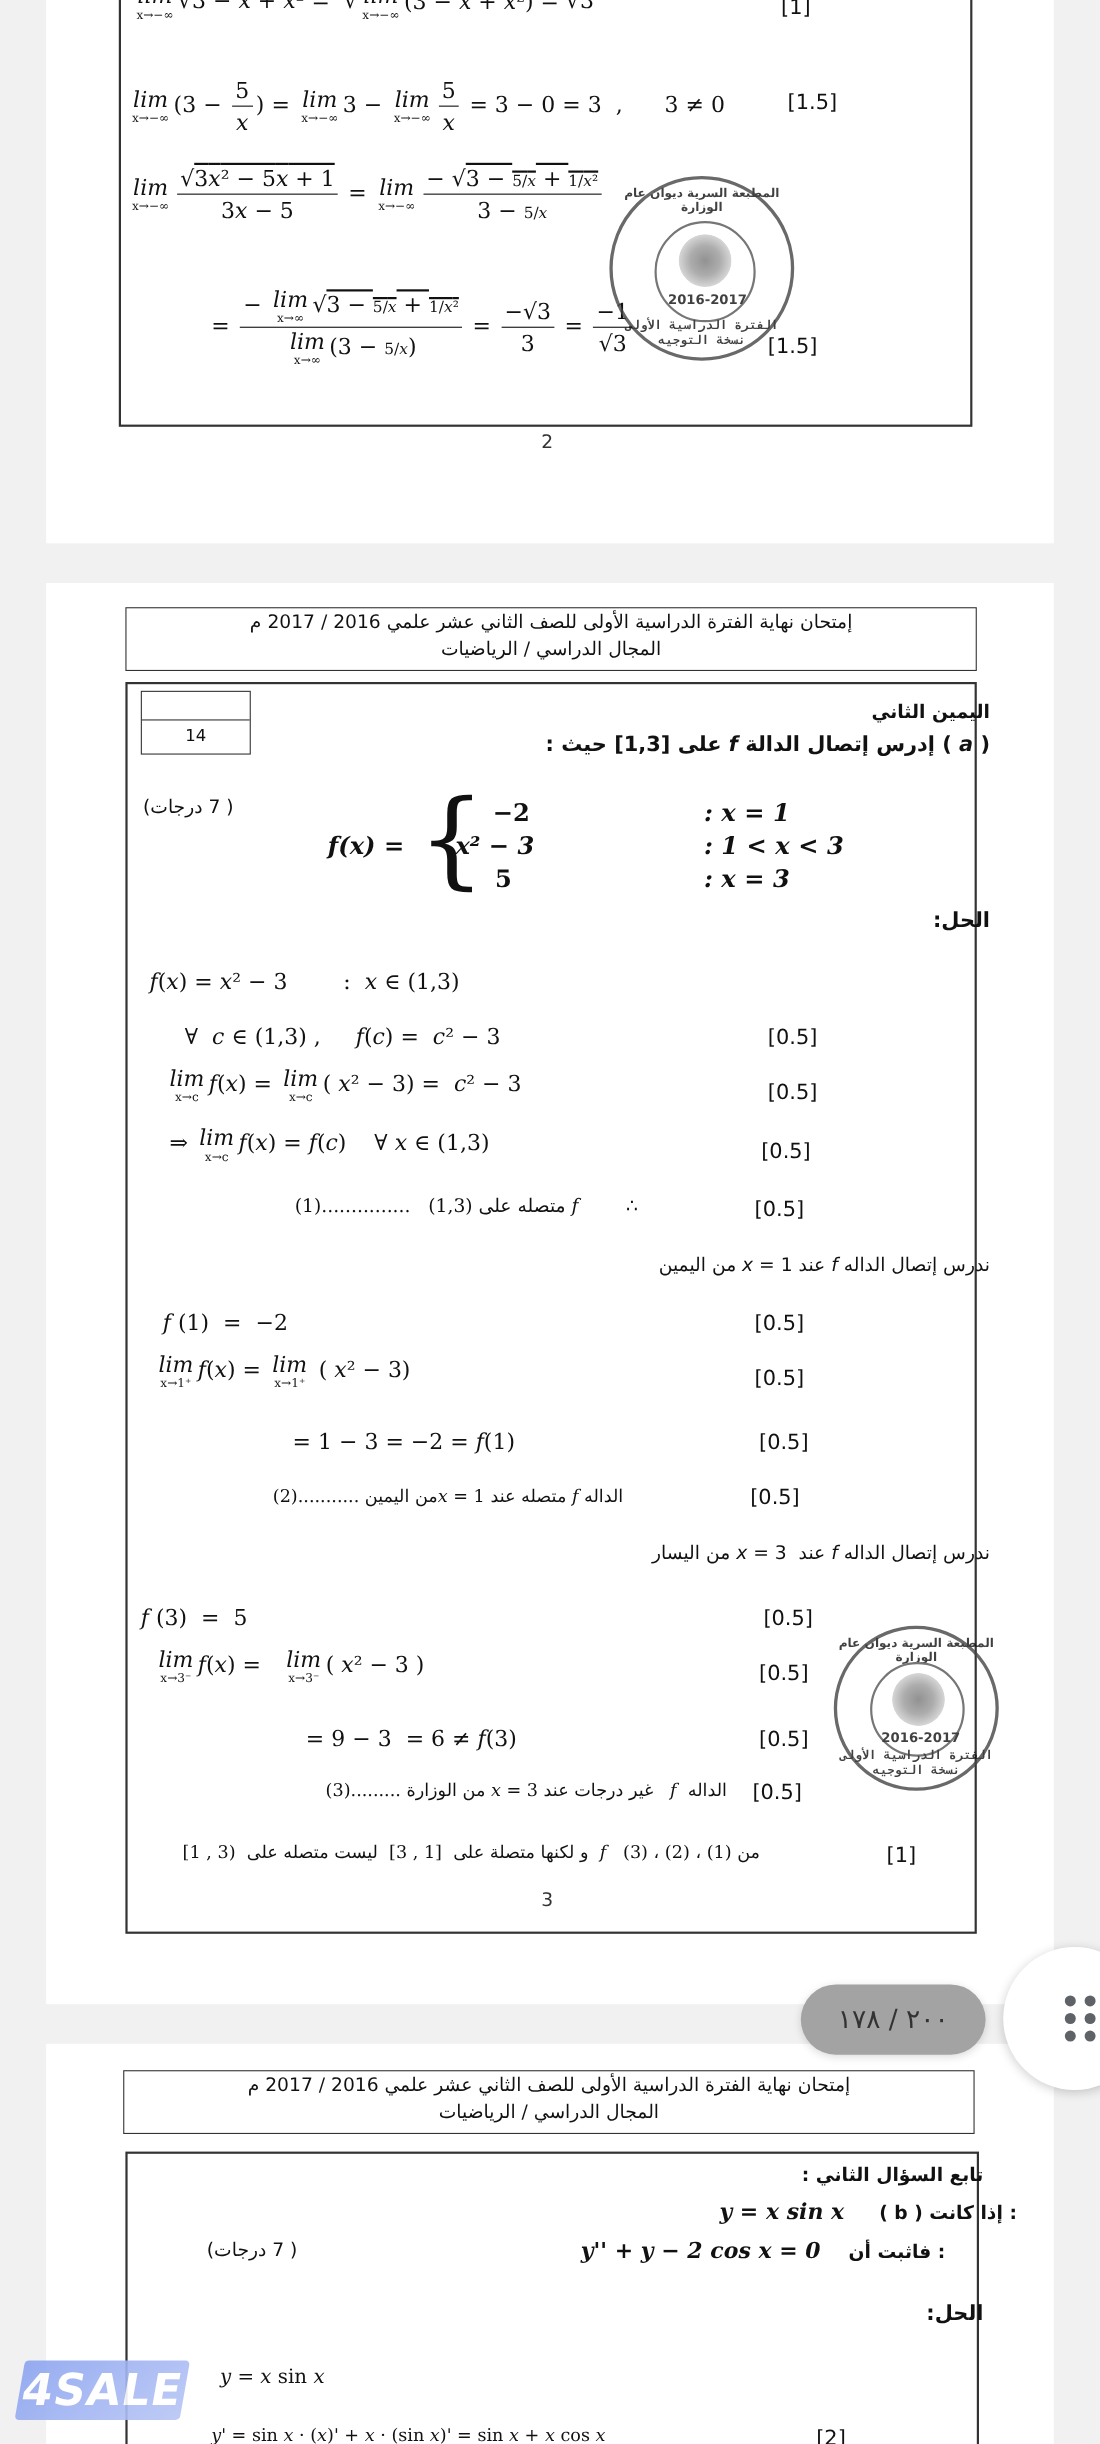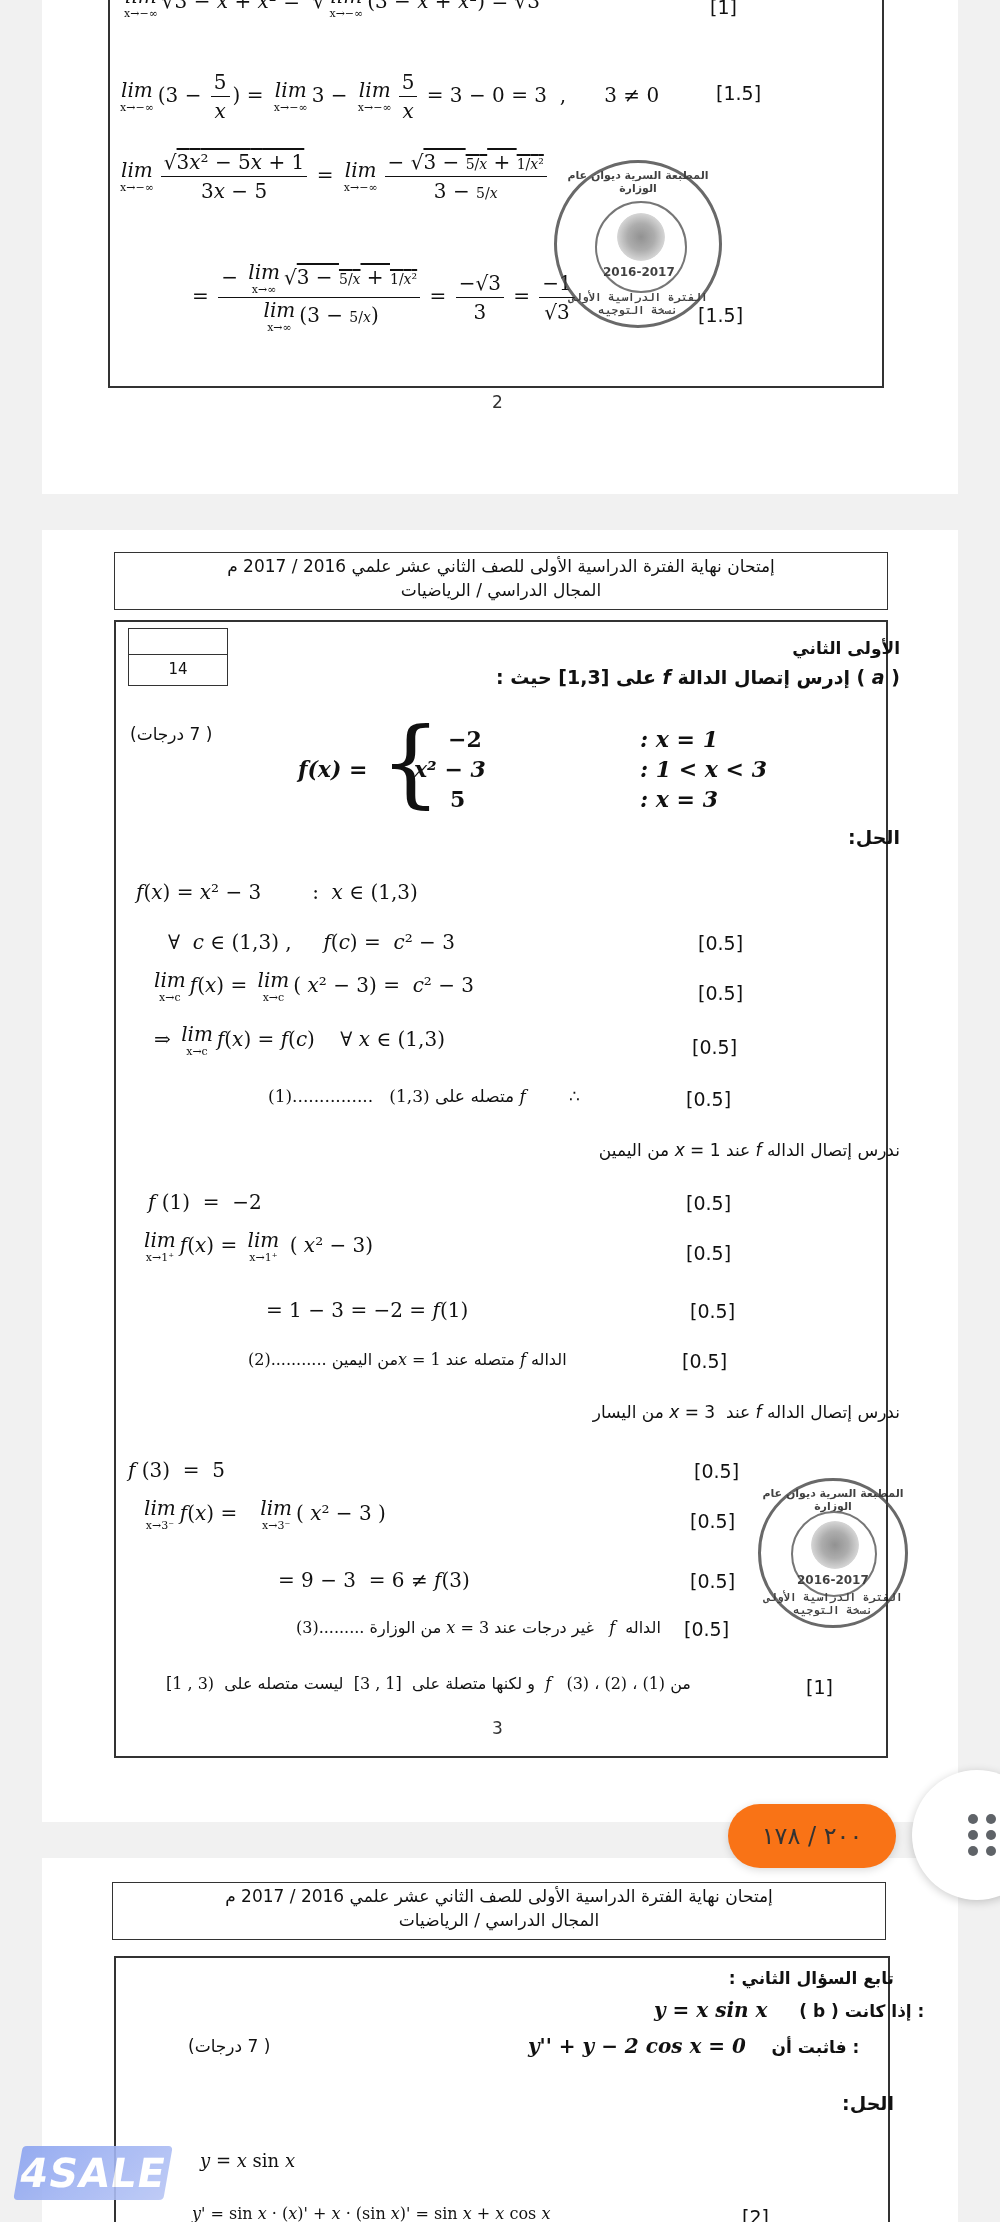--- a/index.html
+++ b/index.html
@@ -25,25 +25,25 @@
   i.v { font-style: italic; }
   b.v { font-weight: bold; font-style: italic; }
 
   .frac { display: inline-block; vertical-align: middle; text-align: center; margin: 0 3px; }
   .frac .n { display: block; border-bottom: 1.5px solid #111; padding: 0 3px 2px; }
   .frac .d { display: block; padding-top: 2px; }
 
   .stamp { position: absolute; width: 168px; height: 168px; border-radius: 50%; border: 3px solid #444; opacity: 0.8; }
   .stamp .inner { position: absolute; left: 38px; top: 38px; width: 92px; height: 92px; border-radius: 50%; border: 2px solid #555; }
   .stamp .emblem { position: absolute; left: 60px; top: 50px; width: 48px; height: 48px; border-radius: 50%; background: radial-gradient(circle, #777 0%, #999 40%, #ccc 70%, transparent 72%); }
-  .stamp .year { position: absolute; left: 46px; top: 102px; width: 76px; text-align: left; font-family: "DejaVu Sans", sans-serif; font-size: 12px; font-weight: bold; }
+  .stamp .year { position: absolute; left: 46px; top: 102px; width: 76px; text-align: right; font-family: "DejaVu Sans", sans-serif; font-size: 12px; font-weight: bold; }
   .stamp .ring-text { position: absolute; left: 0; top: 6px; width: 100%; text-align: center; font-family: "DejaVu Sans", sans-serif; font-size: 11px; font-weight: bold; direction: rtl; }
   .stamp .ring-text2 { position: absolute; left: 0; bottom: 8px; width: 100%; text-align: center; font-family: Liberation Mono, monospace; font-size: 11px; font-weight: bold; direction: rtl; }
 
-  .page-indicator { position: absolute; left: 728px; top: 1804px; width: 168px; height: 64px; border-radius: 32px; background: #f97316; box-shadow: 0 2px 8px rgba(0,0,0,0.15); font-family: "DejaVu Sans", sans-serif; font-size: 24px; text-align: center; line-height: 64px; color: #333; }
+  .page-indicator { position: absolute; left: 728px; top: 1804px; width: 168px; height: 64px; border-radius: 32px; background: #a3a3a3; box-shadow: 0 2px 8px rgba(0,0,0,0.15); font-family: "DejaVu Sans", sans-serif; font-size: 24px; text-align: center; line-height: 64px; color: #333; }
   .fab { position: absolute; left: 912px; top: 1770px; width: 130px; height: 130px; border-radius: 50%; background: #fff; box-shadow: 0 2px 10px rgba(0,0,0,0.2); }
   .fab .dot { position: absolute; width: 10px; height: 10px; border-radius: 50%; background: #5f6368; }
 
   .watermark { position: absolute; left: 18px; top: 2146px; width: 150px; height: 54px; background: linear-gradient(135deg, #8ca4f0, #b8c6f5); border-radius: 4px; transform: skewX(-10deg); font-family: "DejaVu Sans", sans-serif; font-weight: bold; font-size: 40px; color: #fff; text-align: center; line-height: 54px; letter-spacing: 1px; opacity: 0.9; }
 
   .piecewise { position: absolute; font-size: 22px; }
   .brace { position: absolute; font-size: 96px; line-height: 1; font-family: "DejaVu Serif", serif; font-weight: 100; }
 </style>
 </head>
 <body>
@@ -87,21 +87,21 @@
     <div style="direction:rtl;">المجال الدراسي / الرياضيات</div>
   </div>
 
   <div class="frame" style="left:72px; top:90px; width:774px; height:1138px;"></div>
 
   <div style="position:absolute; left:86px; top:98px; width:100px; height:58px; border:1.5px solid #333;">
     <div style="height:26px; border-bottom:1.5px solid #333;"></div>
     <div style="text-align:center; font-family:'DejaVu Sans',sans-serif; font-size:15px; line-height:28px;">14</div>
   </div>
 
-  <div class="line ar" style="right:58px; top:108px; font-weight:bold;">الأولى الثاني</div>
+  <div class="line ar" style="right:58px; top:108px; font-weight:bold;">اليمين الثاني</div>
   <div class="line ar" style="right:58px; top:136px; font-weight:bold; font-size:19px;">
     ( <i class="v">a</i> ) إدرس إتصال الدالة <i class="v">f</i> على [1,3] حيث :
   </div>
   <div class="line ar" style="left:88px; top:194px;">( 7 درجات)</div>
 
   <div class="piecewise" style="left:256px; top:196px; width:470px; height:90px;">
     <div style="position:absolute; left:0; top:30px; font-weight:bold; font-style:italic;">f(x) =</div>
     <div class="brace" style="left:82px; top:-12px;">{</div>
     <div style="position:absolute; left:150px; top:0;"><b>−2</b></div>
     <div style="position:absolute; left:116px; top:30px;"><b class="v">x² − 3</b></div>

